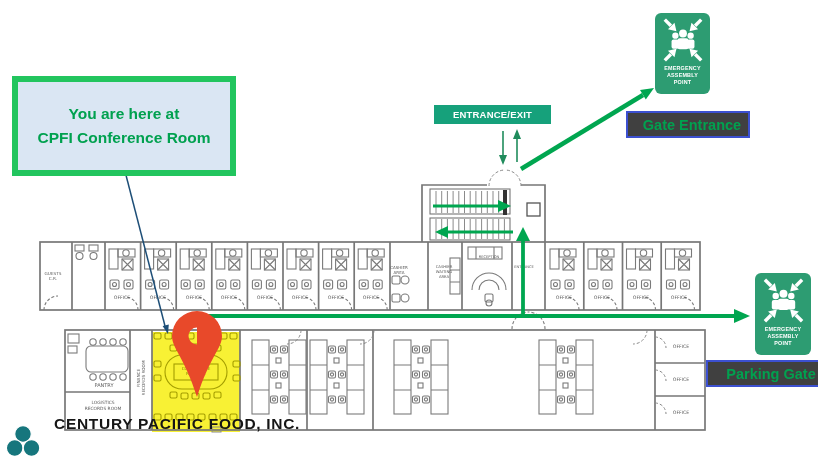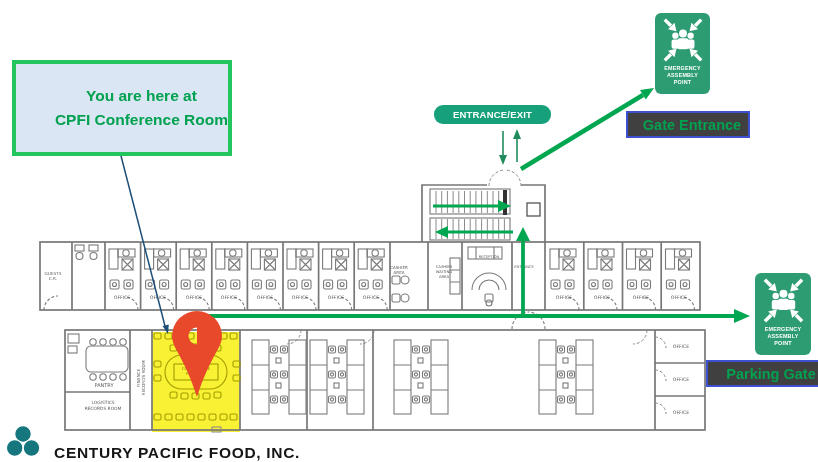--- a/index.html
+++ b/index.html
@@ -2,29 +2,29 @@
 <html><head>
 <meta charset="utf-8">
 <style>
   html,body{margin:0;padding:0;background:#fff;}
   #stage{position:relative;width:818px;height:462px;background:#fff;overflow:hidden;
          font-family:"Liberation Sans",sans-serif;}
   .abs{position:absolute;}
   svg.layer{position:absolute;left:0;top:0;width:818px;height:462px;}
 
   
-  #callout-box{left:12px;top:60px;width:212px;height:88px;background:#dae6f3;
-    border:4px solid #22c55e;display:flex;align-items:center;justify-content:flex-end;}
+  #callout-box{left:12px;top:76px;width:212px;height:88px;background:#dae6f3;
+    border:6px solid #22c55e;display:flex;align-items:center;justify-content:center;}
   #callout-text{color:#00a14f;font-weight:bold;font-size:15.5px;line-height:1.55;
     text-align:center;white-space:pre-line;}
 
   
   #entrance-exit{left:434px;top:105px;width:117px;height:19px;background:#16a17b;
     color:#fff;display:flex;align-items:center;justify-content:center;
-    font-size:9.5px;font-weight:600;letter-spacing:.2px;border-radius:9px;}
+    font-size:9.5px;font-weight:600;letter-spacing:.2px;}
 
   
   .blue-label{background:#404040;border:2px solid #3c50d0;color:#00a14f;font-weight:bold;
     font-size:14.5px;display:flex;align-items:center;justify-content:center;padding-left:8px;}
   #gate-label{left:626px;top:111px;width:112px;height:23px;}
   #parking-label{left:706px;top:360px;width:110px;height:23px;}
 
   
   .sign{background:#2d9c72;border-radius:6px;display:flex;flex-direction:column;
     align-items:center;justify-content:flex-start;padding:3px 2px 4px;box-sizing:border-box;}
@@ -33,21 +33,21 @@
   .sign-text{color:#fff;font-weight:bold;font-size:5.4px;line-height:1.3;text-align:center;
     white-space:pre-line;letter-spacing:.2px;margin-top:1px;}
 
   
   #plan-labels{position:absolute;left:0;top:0;width:818px;height:462px;pointer-events:none;}
   .room-label{position:absolute;transform:translate(-50%,-50%);color:#5a5a5a;
     text-align:center;white-space:pre-line;line-height:1.3;
     font-family:"DejaVu Sans",sans-serif;}
 
   
-  #company-name{left:54px;top:444px;font-size:15.5px;font-weight:bold;letter-spacing:.7px;
+  #company-name{left:54px;top:415px;font-size:15.5px;font-weight:bold;letter-spacing:.7px;
     color:#151515;}
 </style>
 </head>
 <body>
 
 <div id="stage">
 
   <svg width="0" height="0" style="position:absolute" aria-hidden="true">
     <defs>
       <symbol id="assembly-icon" viewBox="0 0 40 44">

